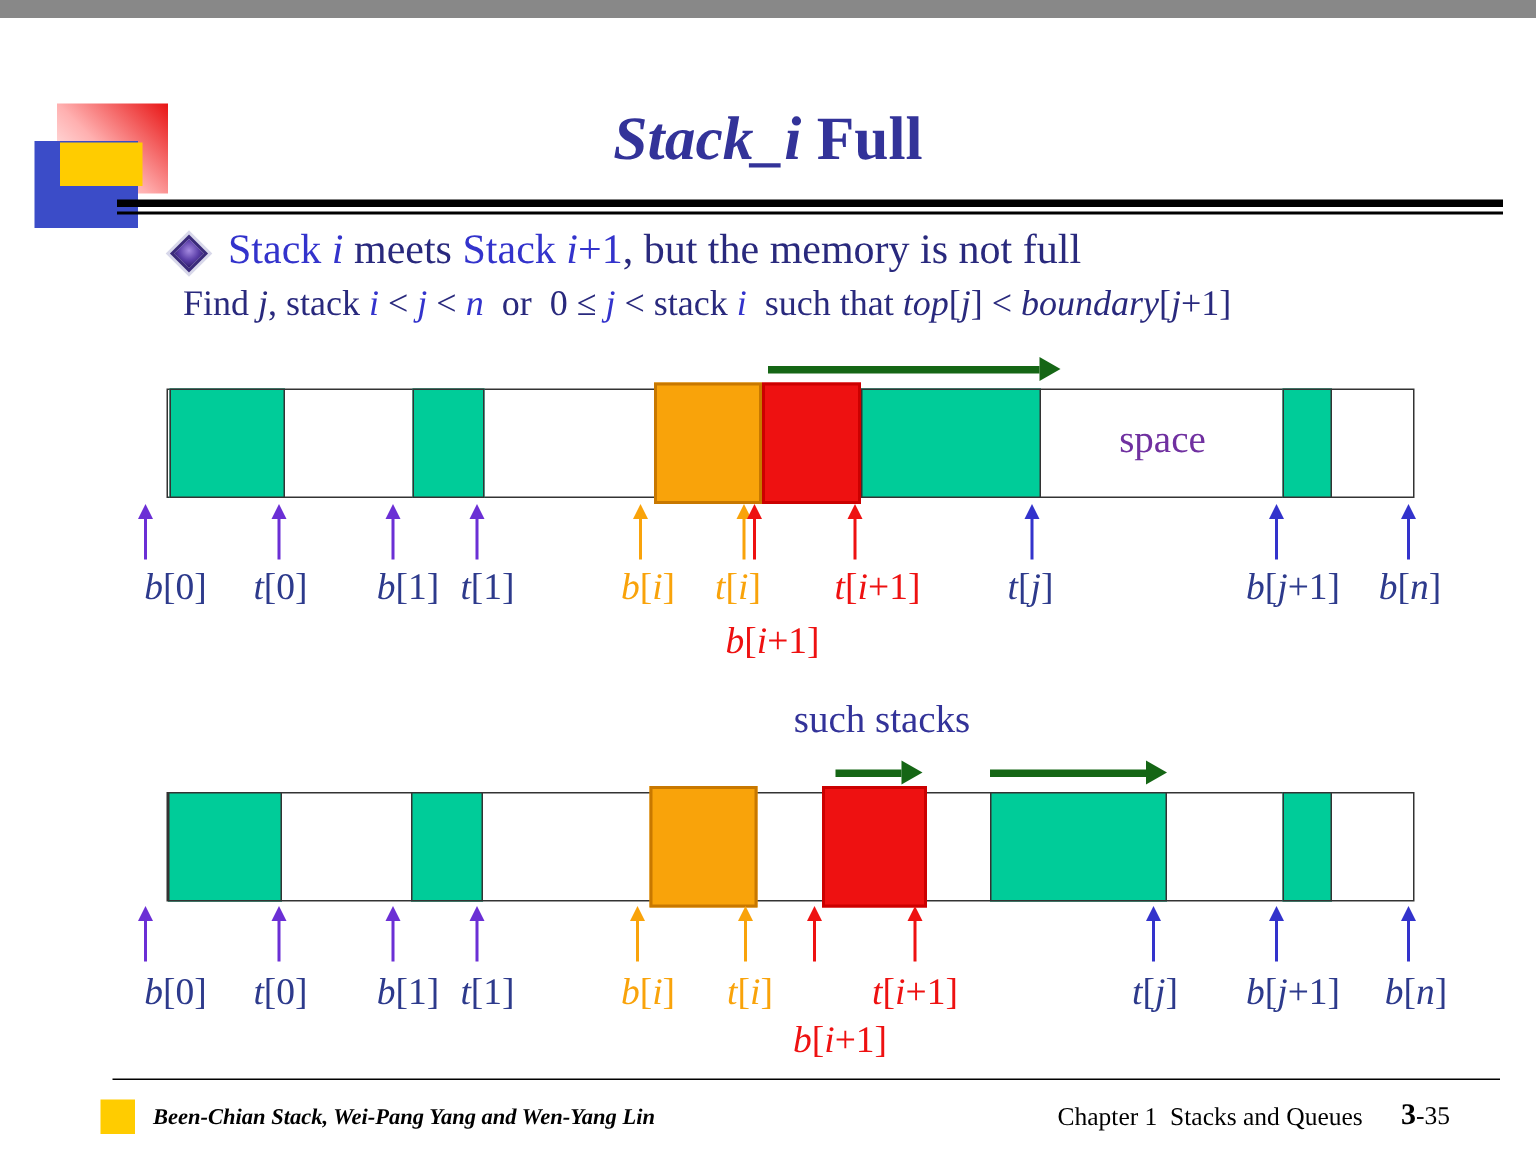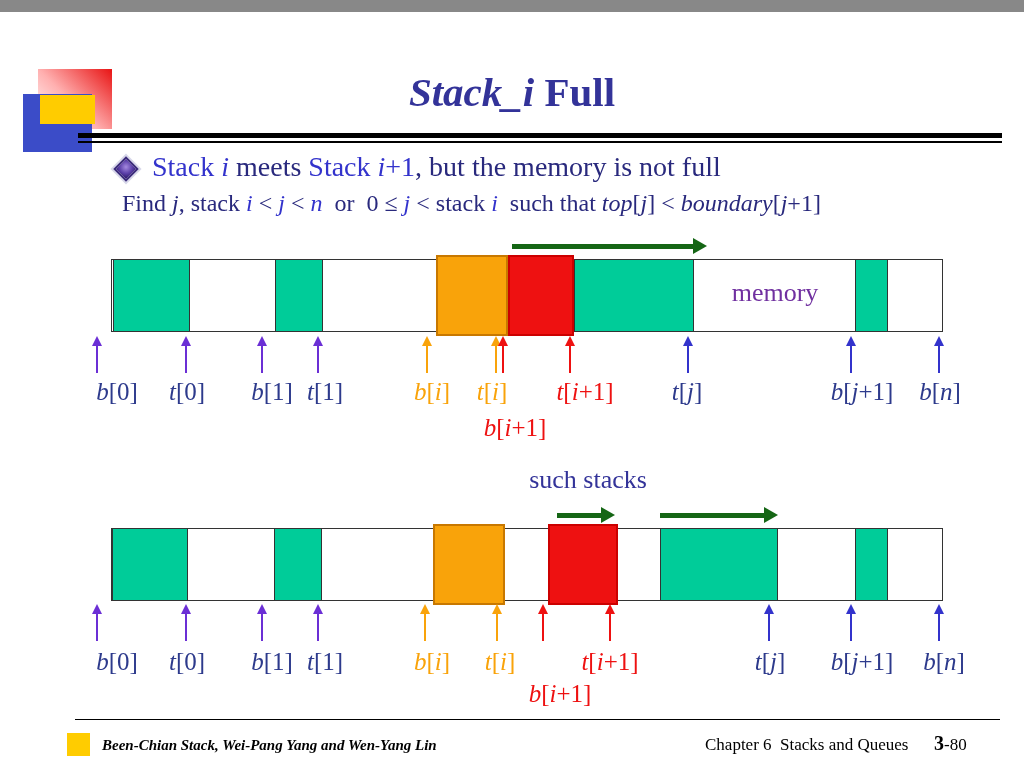--- a/index.html
+++ b/index.html
@@ -74,21 +74,21 @@
       <div class="block green" style="left: 113px; top: 247px; width: 77px; height: 73px;"></div>
       <div class="block green" style="left: 275px; top: 247px; width: 48px; height: 73px;"></div>
       <div class="block orange" style="left: 436px; top: 243px; width: 72px; height: 81px;"></div>
       <div class="block red" style="left: 508px; top: 243px; width: 66px; height: 81px;"></div>
       <div class="block green" style="left: 574px; top: 247px; width: 120px; height: 73px;"></div>
       <div class="block green" style="left: 855px; top: 247px; width: 33px; height: 73px;"></div>
       <div class="harrow" style="left: 512px; top: 226px; width: 195px;">
         <div class="harrow-line"></div>
         <div class="harrow-head"></div>
       </div>
-      <div class="caption" style="left: 775px; top: 266px; color: rgb(112, 48, 160);">memory</div>
+      <div class="caption" style="left: 775px; top: 266px; color: rgb(112, 48, 160);">space</div>
       <div class="pointer" style="left: 97px; top: 324px; height: 37px;">
         <div class="ptr-head" style="border-bottom-color: rgb(107, 47, 213);"></div>
         <div class="ptr-line" style="background: rgb(107, 47, 213);"></div>
       </div>
       <div class="pointer" style="left: 186px; top: 324px; height: 37px;">
         <div class="ptr-head" style="border-bottom-color: rgb(107, 47, 213);"></div>
         <div class="ptr-line" style="background: rgb(107, 47, 213);"></div>
       </div>
       <div class="pointer" style="left: 262px; top: 324px; height: 37px;">
         <div class="ptr-head" style="border-bottom-color: rgb(107, 47, 213);"></div>
@@ -206,16 +206,16 @@
       <div class="dlabel" style="left: 610px; top: 636px; color: rgb(238, 17, 17);"><span style="font-style: italic;">t</span><span>[</span><span style="font-style: italic;">i</span><span>+</span><span>1</span><span>]</span></div>
       <div class="dlabel" style="left: 770px; top: 636px; color: rgb(45, 58, 140);"><span style="font-style: italic;">t</span><span>[</span><span style="font-style: italic;">j</span><span>]</span></div>
       <div class="dlabel" style="left: 862px; top: 636px; color: rgb(45, 58, 140);"><span style="font-style: italic;">b</span><span>[</span><span style="font-style: italic;">j</span><span>+</span><span>1</span><span>]</span></div>
       <div class="dlabel" style="left: 944px; top: 636px; color: rgb(45, 58, 140);"><span style="font-style: italic;">b</span><span>[</span><span style="font-style: italic;">n</span><span>]</span></div>
       <div class="dlabel" style="left: 560px; top: 668px; color: rgb(238, 17, 17);"><span style="font-style: italic;">b</span><span>[</span><span style="font-style: italic;">i</span><span>+</span><span>1</span><span>]</span></div>
     </div>
 
   <div id="footer-line"></div>
   <div id="footer-square"></div>
   <div id="footer-authors">Been-Chian Stack, Wei-Pang Yang and Wen-Yang Lin</div>
-  <div id="footer-chapter">Chapter 6  Stacks and Queues</div>
-  <div id="footer-page"><span class="pg-bold">3</span><span>-80</span></div>
+  <div id="footer-chapter">Chapter 1  Stacks and Queues</div>
+  <div id="footer-page"><span class="pg-bold">3</span><span>-35</span></div>
 
 </div>
 
 </body></html>

